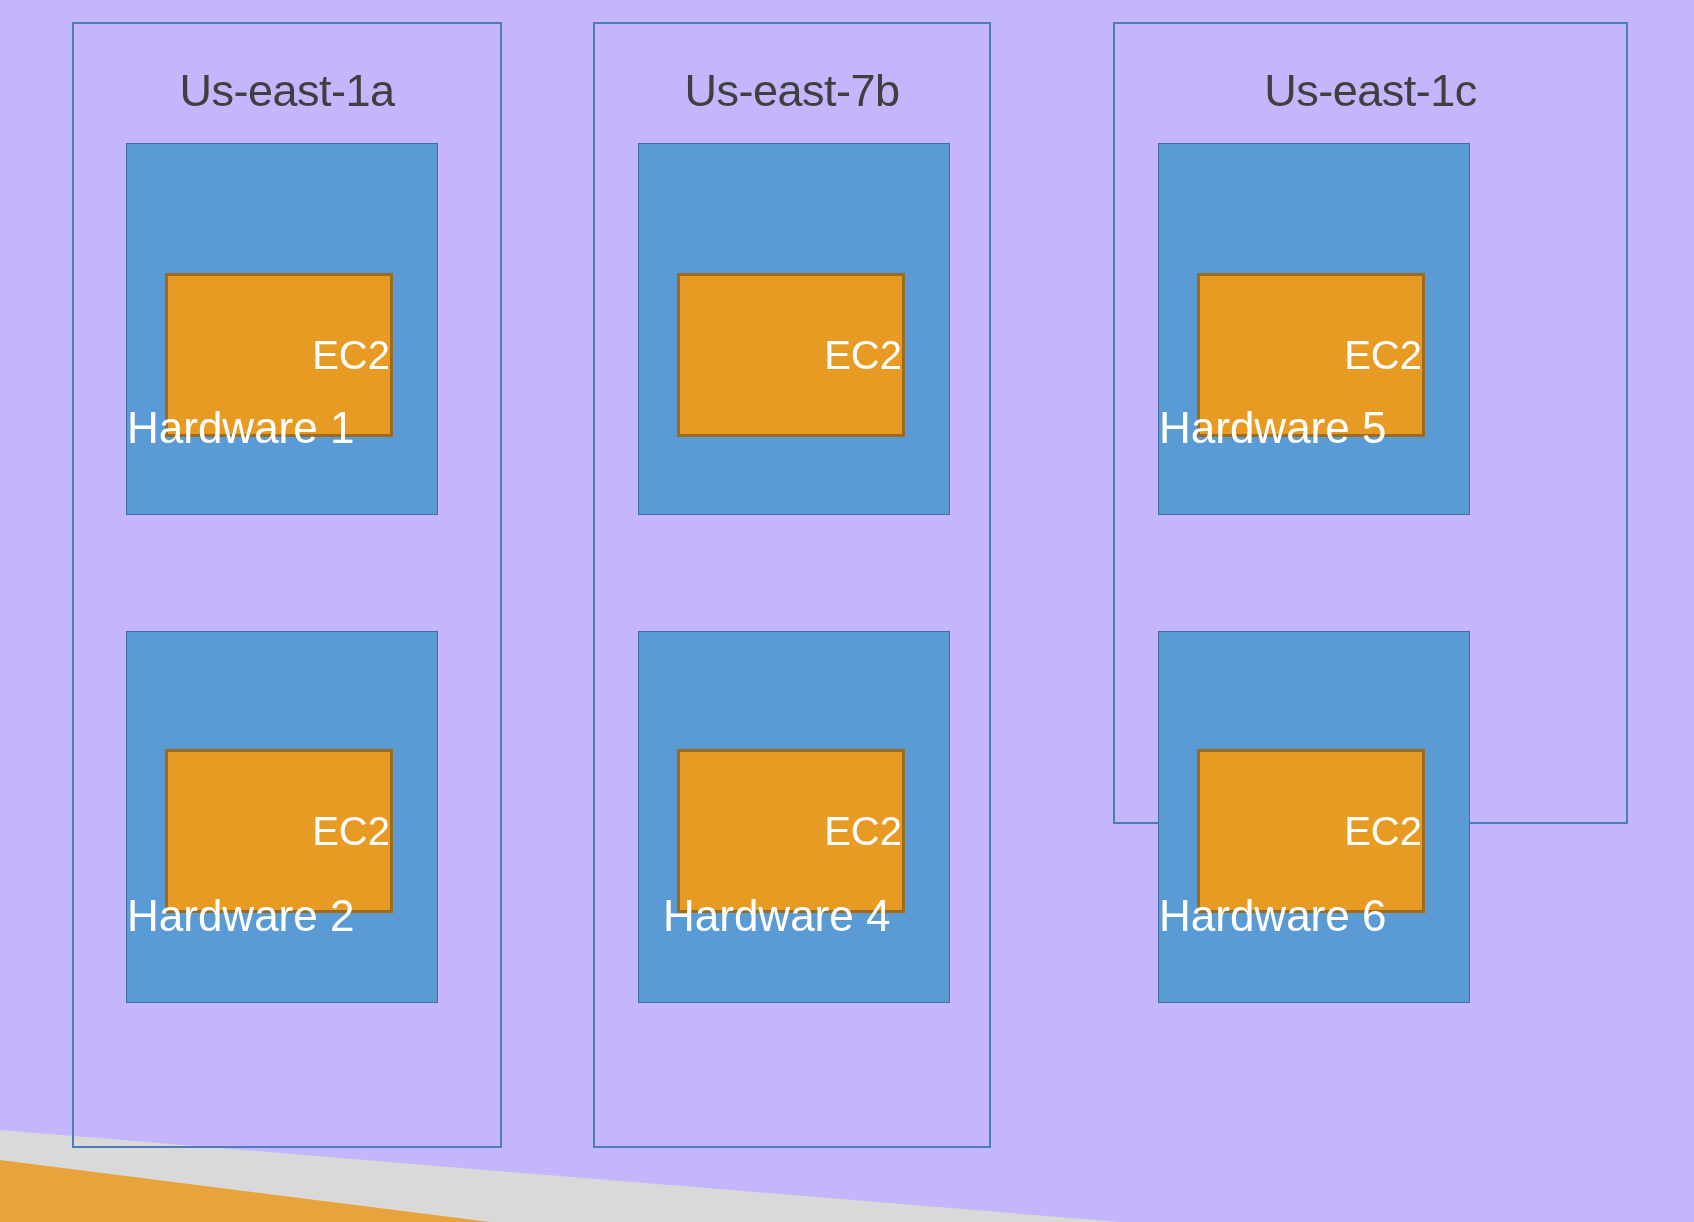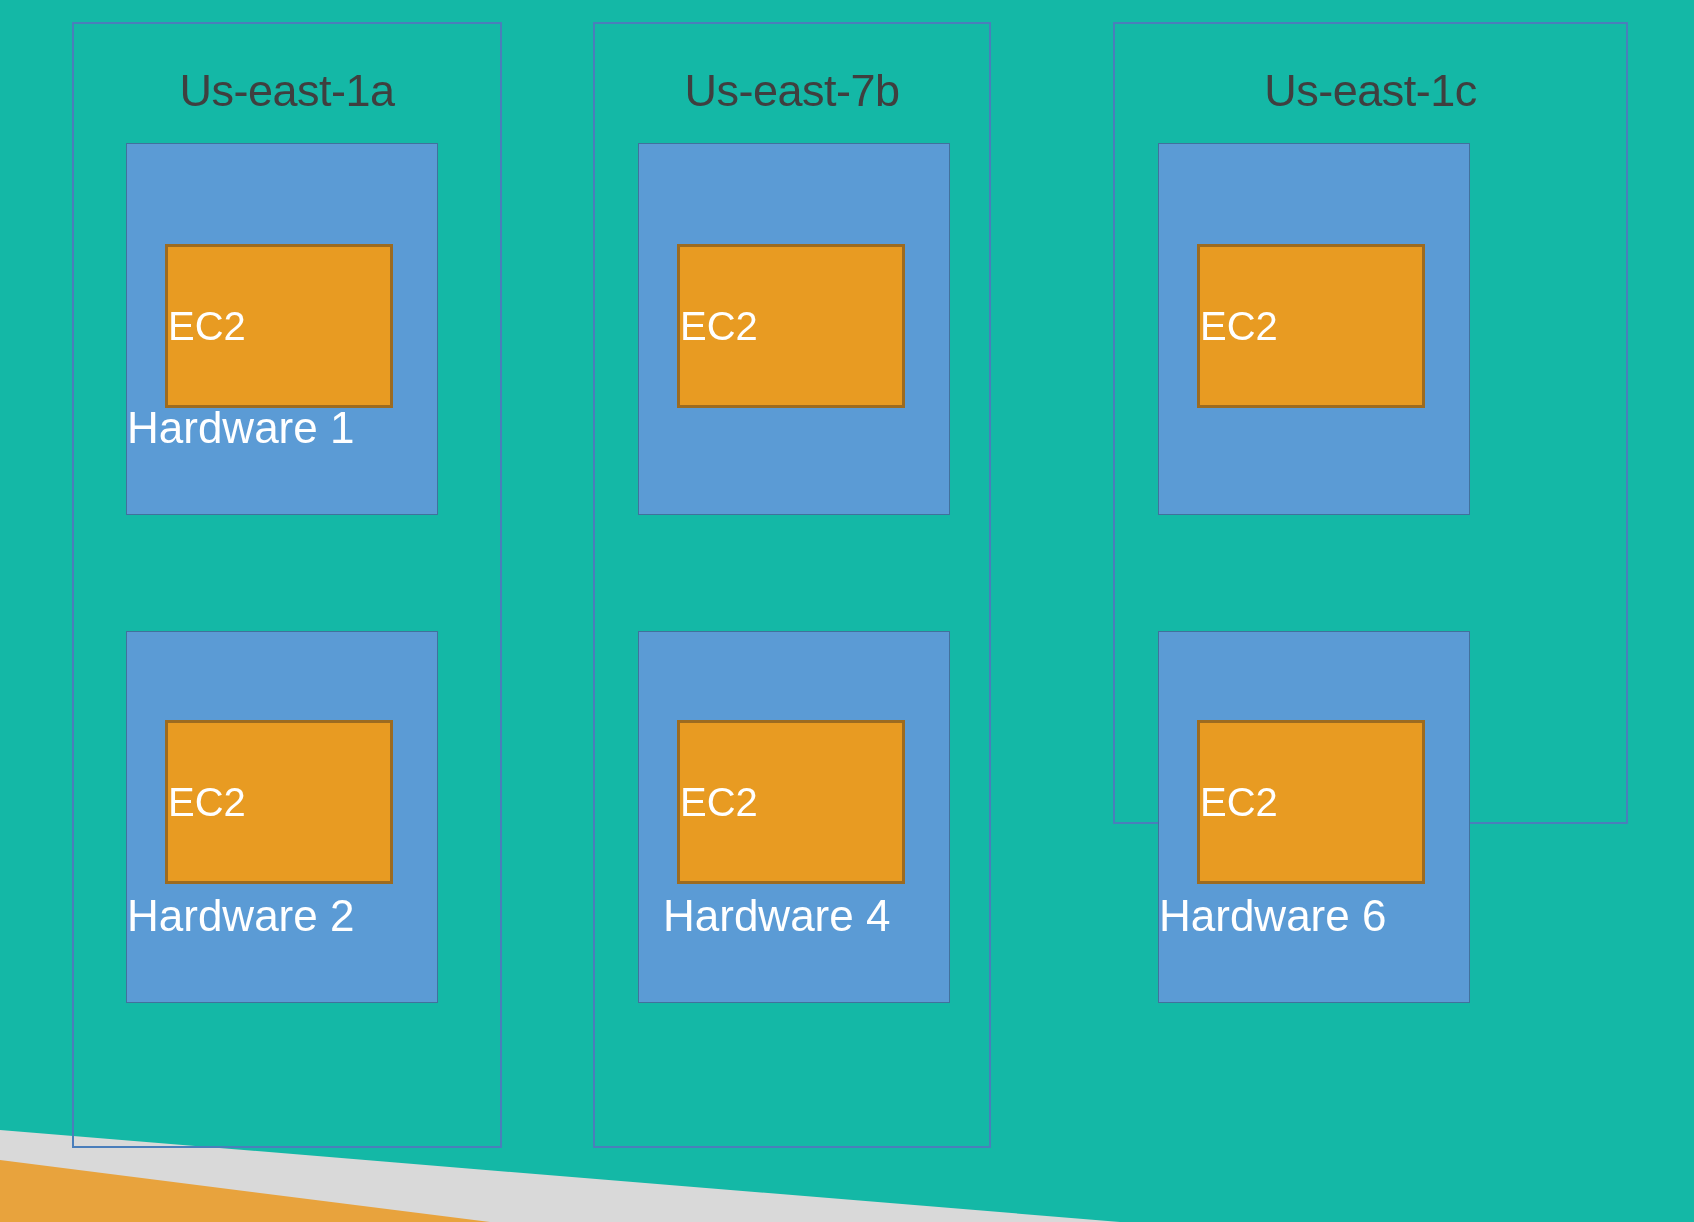--- a/index.html
+++ b/index.html
@@ -11,21 +11,21 @@
     width: 1694px;
     height: 1222px;
     position: relative;
     overflow: hidden;
     font-family: "Liberation Sans", sans-serif;
   }
 
   #slide {
     position: absolute;
     inset: 0;
-    background: #14b8a6;
+    background: #c4b5fd;
   }
 
   
   .deco-layer {
     position: absolute;
     left: 0;
     bottom: 0;
     width: 1694px;
     height: 130px;
     pointer-events: none;
@@ -68,21 +68,22 @@
   }
 
   
   .ec2 {
     position: absolute;
     box-sizing: border-box;
     background: #E89B22;
     border: 3px solid #9C6B20;
     display: flex;
     align-items: center;
-    justify-content: flex-start;
+    justify-content: flex-end;
+    margin-top: 29px;
   }
   .ec2-label {
     color: #FFFFFF;
     font-size: 40px;
     line-height: 1;
     white-space: nowrap;
   }
 </style>
 </head>
 <body>
@@ -124,20 +125,21 @@
         </div>
         <div class="hw-label" style="top: 262px; color: rgb(255, 255, 255); margin-left: 24px;">Hardware 4</div>
       </div>
       <div class="az" style="left: 1113px; top: 22px; width: 515px; height: 802px; border-color: rgb(74, 126, 187);">
         <div class="az-title" style="top: 44px; color: rgb(63, 63, 63);">Us-east-1c</div>
       </div>
       <div class="hw" style="left: 1158px; top: 143px; width: 312px; height: 372px; background: rgb(91, 155, 213); border-color: rgb(65, 113, 156);">
         <div class="ec2" style="left: 38px; top: 100px; width: 228px; height: 164px; background: rgb(232, 155, 34); border-color: rgb(156, 107, 32);">
           <span class="ec2-label" style="color: rgb(255, 255, 255);">EC2</span>
         </div>
+        <div class="hw-label" style="top: 262px; color: rgb(255, 255, 255);">Hardware 5</div>
       </div>
       <div class="hw" style="left: 1158px; top: 631px; width: 312px; height: 372px; background: rgb(91, 155, 213); border-color: rgb(65, 113, 156);">
         <div class="ec2" style="left: 38px; top: 88px; width: 228px; height: 164px; background: rgb(232, 155, 34); border-color: rgb(156, 107, 32);">
           <span class="ec2-label" style="color: rgb(255, 255, 255);">EC2</span>
         </div>
         <div class="hw-label" style="top: 262px; color: rgb(255, 255, 255);">Hardware 6</div>
       </div>
     </div>
 
 </div>

